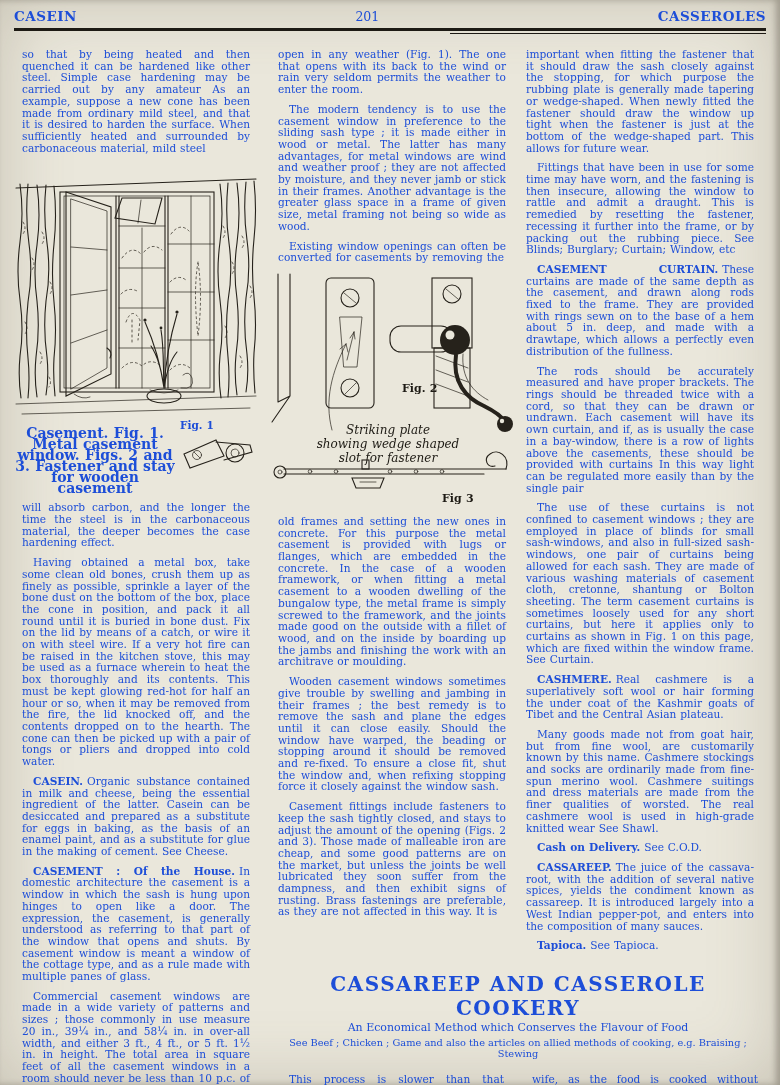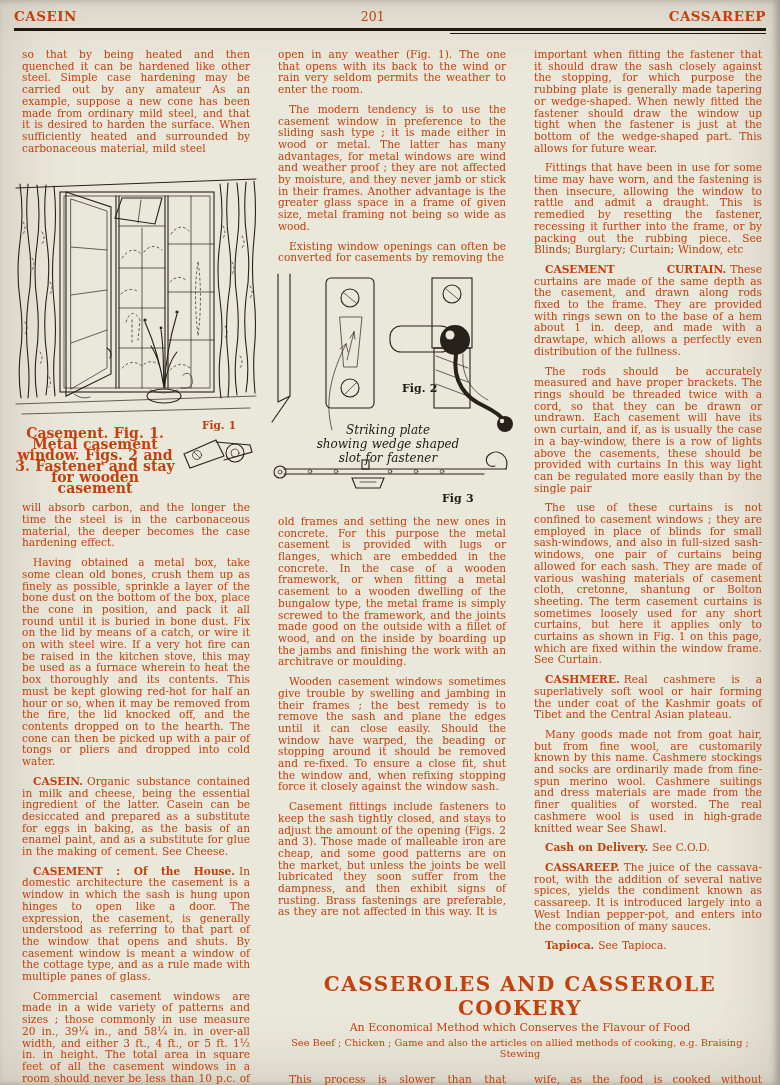--- a/index.html
+++ b/index.html
@@ -1,39 +1,39 @@
 <!DOCTYPE html>
 <html><head>
 <meta charset="utf-8">
 <style>
   html,body{margin:0;padding:0;background:#cfccc0;}
   .page{
     position:relative;width:780px;height:1085px;margin:0 auto;
-    background:#eae7db;color:#c2410c;overflow:hidden;
+    background:#eae7db;color:#1d4ed8;overflow:hidden;
     box-shadow:inset 0 0 70px rgba(110,100,80,.28), inset -4px 0 6px rgba(60,55,45,.35);
     font-family:"DejaVu Serif","Liberation Serif",serif;
   }
   .inner{padding:8px 14px 0 14px;}
   .pagehead{display:flex;align-items:baseline;font-size:13.5px;font-weight:bold;letter-spacing:.5px;}
   .pagehead .pgnum{flex:1;text-align:center;font-weight:normal;font-size:12.5px;letter-spacing:0;}
   .rule{margin-top:4px;border-top:3px solid #1d1a14;}
   .rule::after{content:"";display:block;height:1px;background:#1d1a14;width:42%;margin-left:58%;margin-top:2px;}
   .cols{display:flex;gap:12px;margin-top:7px;}
   .col{width:244px;flex:0 0 244px;font-size:10.6px;line-height:11.7px;text-align:justify;word-spacing:.5px;}
   .colwrap{flex:1;display:flex;flex-direction:column;}
-  .upper{display:flex;gap:12px;}
+  .upper{display:flex;gap:4px;}
   p.para{margin:8px;text-indent:11px;}
   p.para.noindent{text-indent:0;}
   .lead{font-weight:bold;}
   .lead:not(:empty){margin-right:4px;}
   svg{display:block;}
   .figure{margin:3px 0 2px 0;}
   .caprow{display:flex;align-items:flex-start;margin:0 0 4px 0;}
   .caption{flex:1;font-weight:bold;font-size:14px;line-height:11px;text-align:center;padding:8px 4px 0 0;text-indent:0;}
-  .fig1box{width:78px;text-align:center;}
+  .fig1box{width:78px;}
   .fig1box .figlabel{font-weight:bold;font-size:10.5px;}
   .figlabel{font-weight:bold;font-size:10.5px;}
   .casserole{margin-top:10px;}
   .casserole h2{margin:2px 0 1px 0;text-align:center;font-size:20px;letter-spacing:1.5px;font-weight:bold;}
   .casserole h3{margin:1px 0 3px 0;text-align:center;font-size:11px;font-weight:normal;}
   .seeline{margin:0 0 7px 0;text-align:center;font-size:9.8px;text-indent:0;}
   .two{display:flex;gap:12px;}
   .ink{stroke:#26221b;fill:none;stroke-width:1.1;stroke-linecap:round;}
   .inkthin{stroke:#26221b;fill:none;stroke-width:.7;stroke-linecap:round;}
   .dash{stroke:#3a352c;fill:none;stroke-width:.8;stroke-dasharray:2 3;stroke-linecap:round;}
@@ -43,21 +43,21 @@
 </style>
 </head>
 <body>
 
 <div class="page">
   <div class="inner">
 
     <header class="pagehead">
       <span>CASEIN</span>
       <span class="pgnum">201</span>
-      <span>CASSAREEP</span>
+      <span>CASSEROLES</span>
     </header>
     <div class="rule"></div>
 
     <main class="cols">
 
       <section class="col">
         <p class="para noindent"><b class="lead"></b><span>so that by being heated and then quenched it can be hardened like other steel. Simple case hardening may be carried out by any amateur  As an example, suppose a new cone has been made from ordinary mild steel, and that it is desired to harden the surface. When sufficiently heated and surrounded by carbonaceous material, mild steel</span></p>
 
         <div class="figure">
           <svg width="244" height="256" viewBox="0 0 244 256">
@@ -198,33 +198,33 @@
             </div>
 
             <p class="para noindent"><b class="lead"></b><span>old frames and setting the new ones in concrete. For this purpose the metal casement is provided with lugs or flanges, which are embedded in the concrete. In the case of a wooden framework, or when fitting a metal casement to a wooden dwelling of the bungalow type, the metal frame is simply screwed to the framework, and the joints made good on the outside with a fillet of wood, and on the inside by boarding up the jambs and finishing the work with an architrave or moulding.</span></p>
             <p class="para"><b class="lead"></b><span>Wooden casement windows sometimes give trouble by swelling and jambing in their frames ; the best remedy is to remove the sash and plane the edges until it can close easily. Should the window have warped, the beading or stopping around it should be removed and re-fixed. To ensure a close fit, shut the window and, when refixing stopping force it closely against the window sash.</span></p>
             <p class="para"><b class="lead"></b><span>Casement fittings include fasteners to keep the sash tightly closed, and stays to adjust the amount of the opening (Figs. 2 and 3). Those made of malleable iron are cheap, and some good patterns are on the market, but unless the joints be well lubricated they soon suffer from the dampness, and then exhibit signs of rusting. Brass fastenings are preferable, as they are not affected in this way. It is</span></p>
           </section>
 
           <section class="col">
             <p class="para noindent"><b class="lead"></b><span>important when fitting the fastener that it should draw the sash closely against the stopping, for which purpose the rubbing plate is generally made tapering or wedge-shaped. When newly fitted the fastener should draw the window up tight when the fastener is just at the bottom of the wedge-shaped part. This allows for future wear.</span></p>
             <p class="para"><b class="lead"></b><span>Fittings that have been in use for some time may have worn, and the fastening is then insecure, allowing the window to rattle and admit a draught. This is remedied by resetting the fastener, recessing it further into the frame, or by packing out the rubbing piece. See Blinds; Burglary; Curtain; Window, etc</span></p>
-            <p class="para"><b class="lead">CASEMENT CURTAIN.</b><span>These curtains are made of the same depth as the casement, and drawn along rods fixed to the frame. They are provided with rings sewn on to the base of a hem about 1 in. deep, and made with a drawtape, which allows a perfectly even distribution of the fullness.</span></p>
+            <p class="para"><b class="lead">CASEMENT CURTAIN.</b><span>These curtains are made of the same depth as the casement, and drawn along rods fixed to the frame. They are provided with rings sewn on to the base of a hem about 5 in. deep, and made with a drawtape, which allows a perfectly even distribution of the fullness.</span></p>
             <p class="para"><b class="lead"></b><span>The rods should be accurately measured and have proper brackets. The rings should be threaded twice with a cord, so that they can be drawn or undrawn. Each casement will have its own curtain, and if, as is usually the case in a bay-window, there is a row of lights above the casements, these should be provided with curtains  In this way light can be regulated more easily than by the single pair</span></p>
             <p class="para"><b class="lead"></b><span>The use of these curtains is not confined to casement windows ; they are employed in place of blinds for small sash-windows, and also in full-sized sash-windows, one pair of curtains being allowed for each sash. They are made of various washing materials of casement cloth, cretonne, shantung or Bolton sheeting. The term casement curtains is sometimes loosely used for any short curtains, but here it applies only to curtains as shown in Fig. 1 on this page, which are fixed within the window frame. See Curtain.</span></p>
             <p class="para"><b class="lead">CASHMERE.</b><span>Real cashmere is a superlatively soft wool or hair forming the under coat of the Kashmir goats of Tibet and the Central Asian plateau.</span></p>
             <p class="para"><b class="lead"></b><span>Many goods made not from goat hair, but from fine wool, are customarily known by this name. Cashmere stockings and socks are ordinarily made from fine-spun merino wool. Cashmere suitings and dress materials are made from the finer qualities of worsted. The real cashmere wool is used in high-grade knitted wear  See Shawl.</span></p>
             <p class="para"><b class="lead">Cash on Delivery.</b><span>See C.O.D.</span></p>
             <p class="para"><b class="lead">CASSAREEP.</b><span>The juice of the cassava-root, with the addition of several native spices, yields the condiment known as cassareep. It is introduced largely into a West Indian pepper-pot, and enters into the composition of many sauces.</span></p>
             <p class="para"><b class="lead">Tapioca.</b><span>See Tapioca.</span></p>
           </section>
         </div>
 
         <section class="casserole">
-          <h2>CASSEROLES AND CASSEROLE COOKERY</h2>
+          <h2>CASSAREEP AND CASSEROLE COOKERY</h2>
           <h3>An Economical Method which Conserves the Flavour of Food</h3>
           <p class="seeline">See Beef ; Chicken ; Game and also the articles on allied methods of cooking, e.g. Braising ; Stewing</p>
           <div class="two">
             <div class="col" style="flex:1;width:auto;">
               <p class="para"><b class="lead"></b><span>This process is slower than that required by ordinary utensils, but, on the other hand, less fuel is required, the food is cooked evenly, and none of the valuable juices are allowed to escape in steam. It is on this account the most wholesome form of cookery. Owing to the elimination of waste, even inferior cuts of meat can be used with advantage. French cooks were the first to realize the advantages of casserole cookery, and it is extensively used in that country. Braising is carried on to perfection in a casserole.</span></p>
 
             </div>
             <div class="col" style="flex:1;width:auto;">
               <p class="para noindent"><b class="lead"></b><span>wife, as the food is cooked without constant attention and can be kept hot for a long period for any late comer to a meal.</span></p>
               <p class="para"><b class="lead"></b><span>A useful casserole which can be placed on a gas boiling burner, turned low to a blue flame, has an outer casing with a turned-in rim, forming a cavity into which heat ascends until the food inside the casserole is cooked.</span></p>

